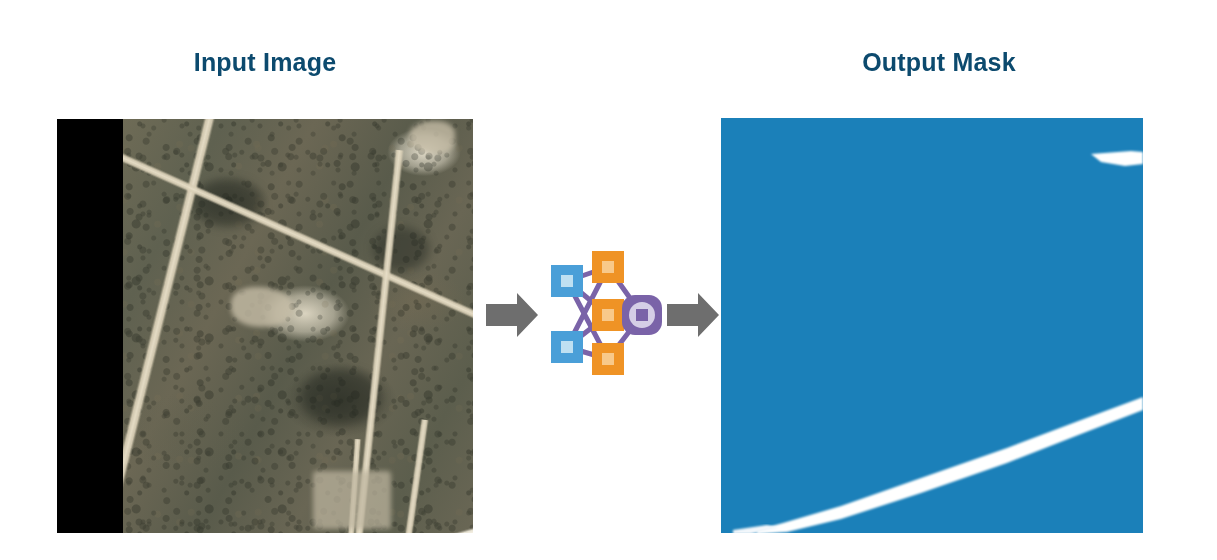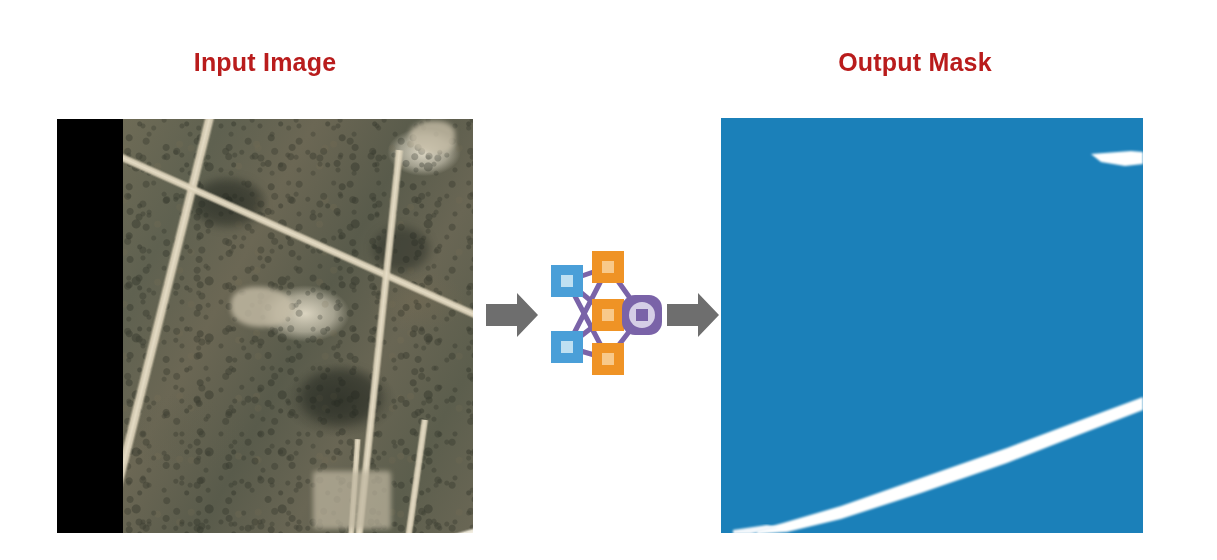--- a/index.html
+++ b/index.html
@@ -21,26 +21,26 @@
     background: #ffffff;
   }
 
   
   .panel-title {
     position: absolute;
     font-family: "Liberation Sans", sans-serif;
     font-weight: bold;
     font-size: 25px;
     letter-spacing: 0.2px;
-    color: #b91c1c;
+    color: #0c4a6e;
     text-align: center;
     white-space: nowrap;
   }
   #title-input  { left: 57px;  top: 48px; width: 416px; }
-  #title-output { left: 704px; top: 48px; width: 422px; }
+  #title-output { left: 728px; top: 48px; width: 422px; }
 
   
   .panel {
     position: absolute;
     overflow: hidden;
   }
   #panel-input {
     left: 57px;
     top: 119px;
     width: 416px;

